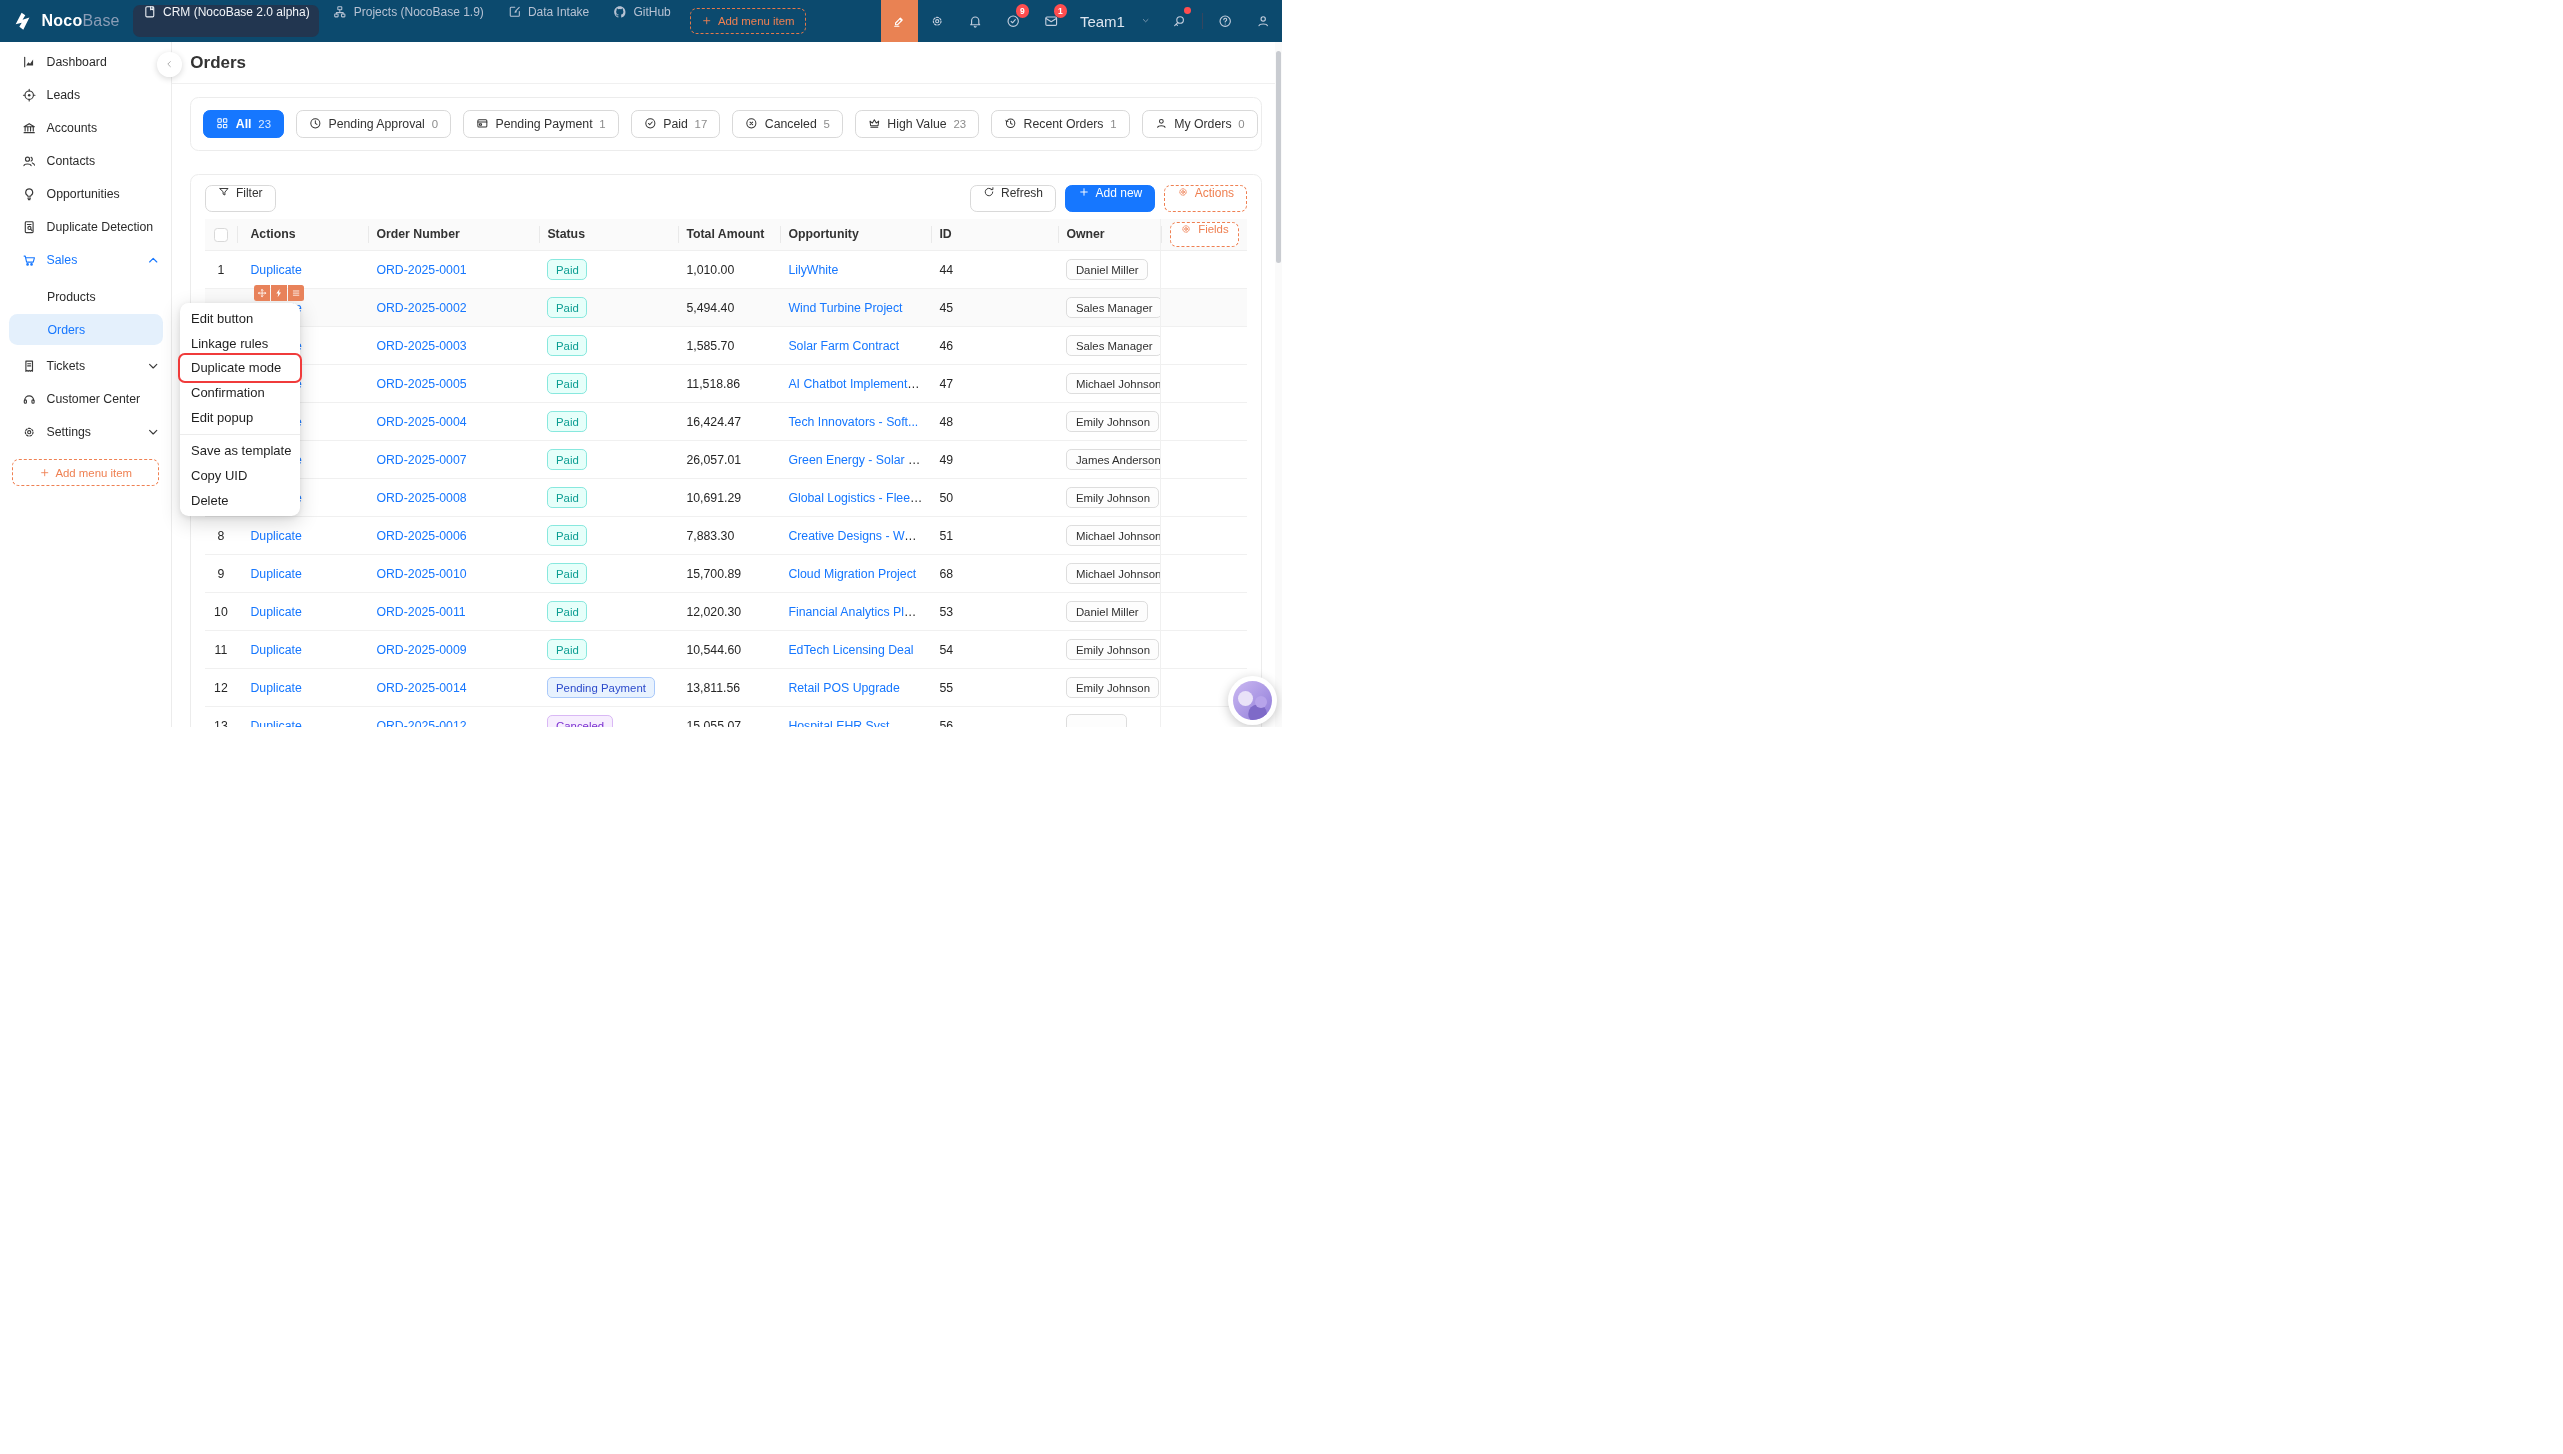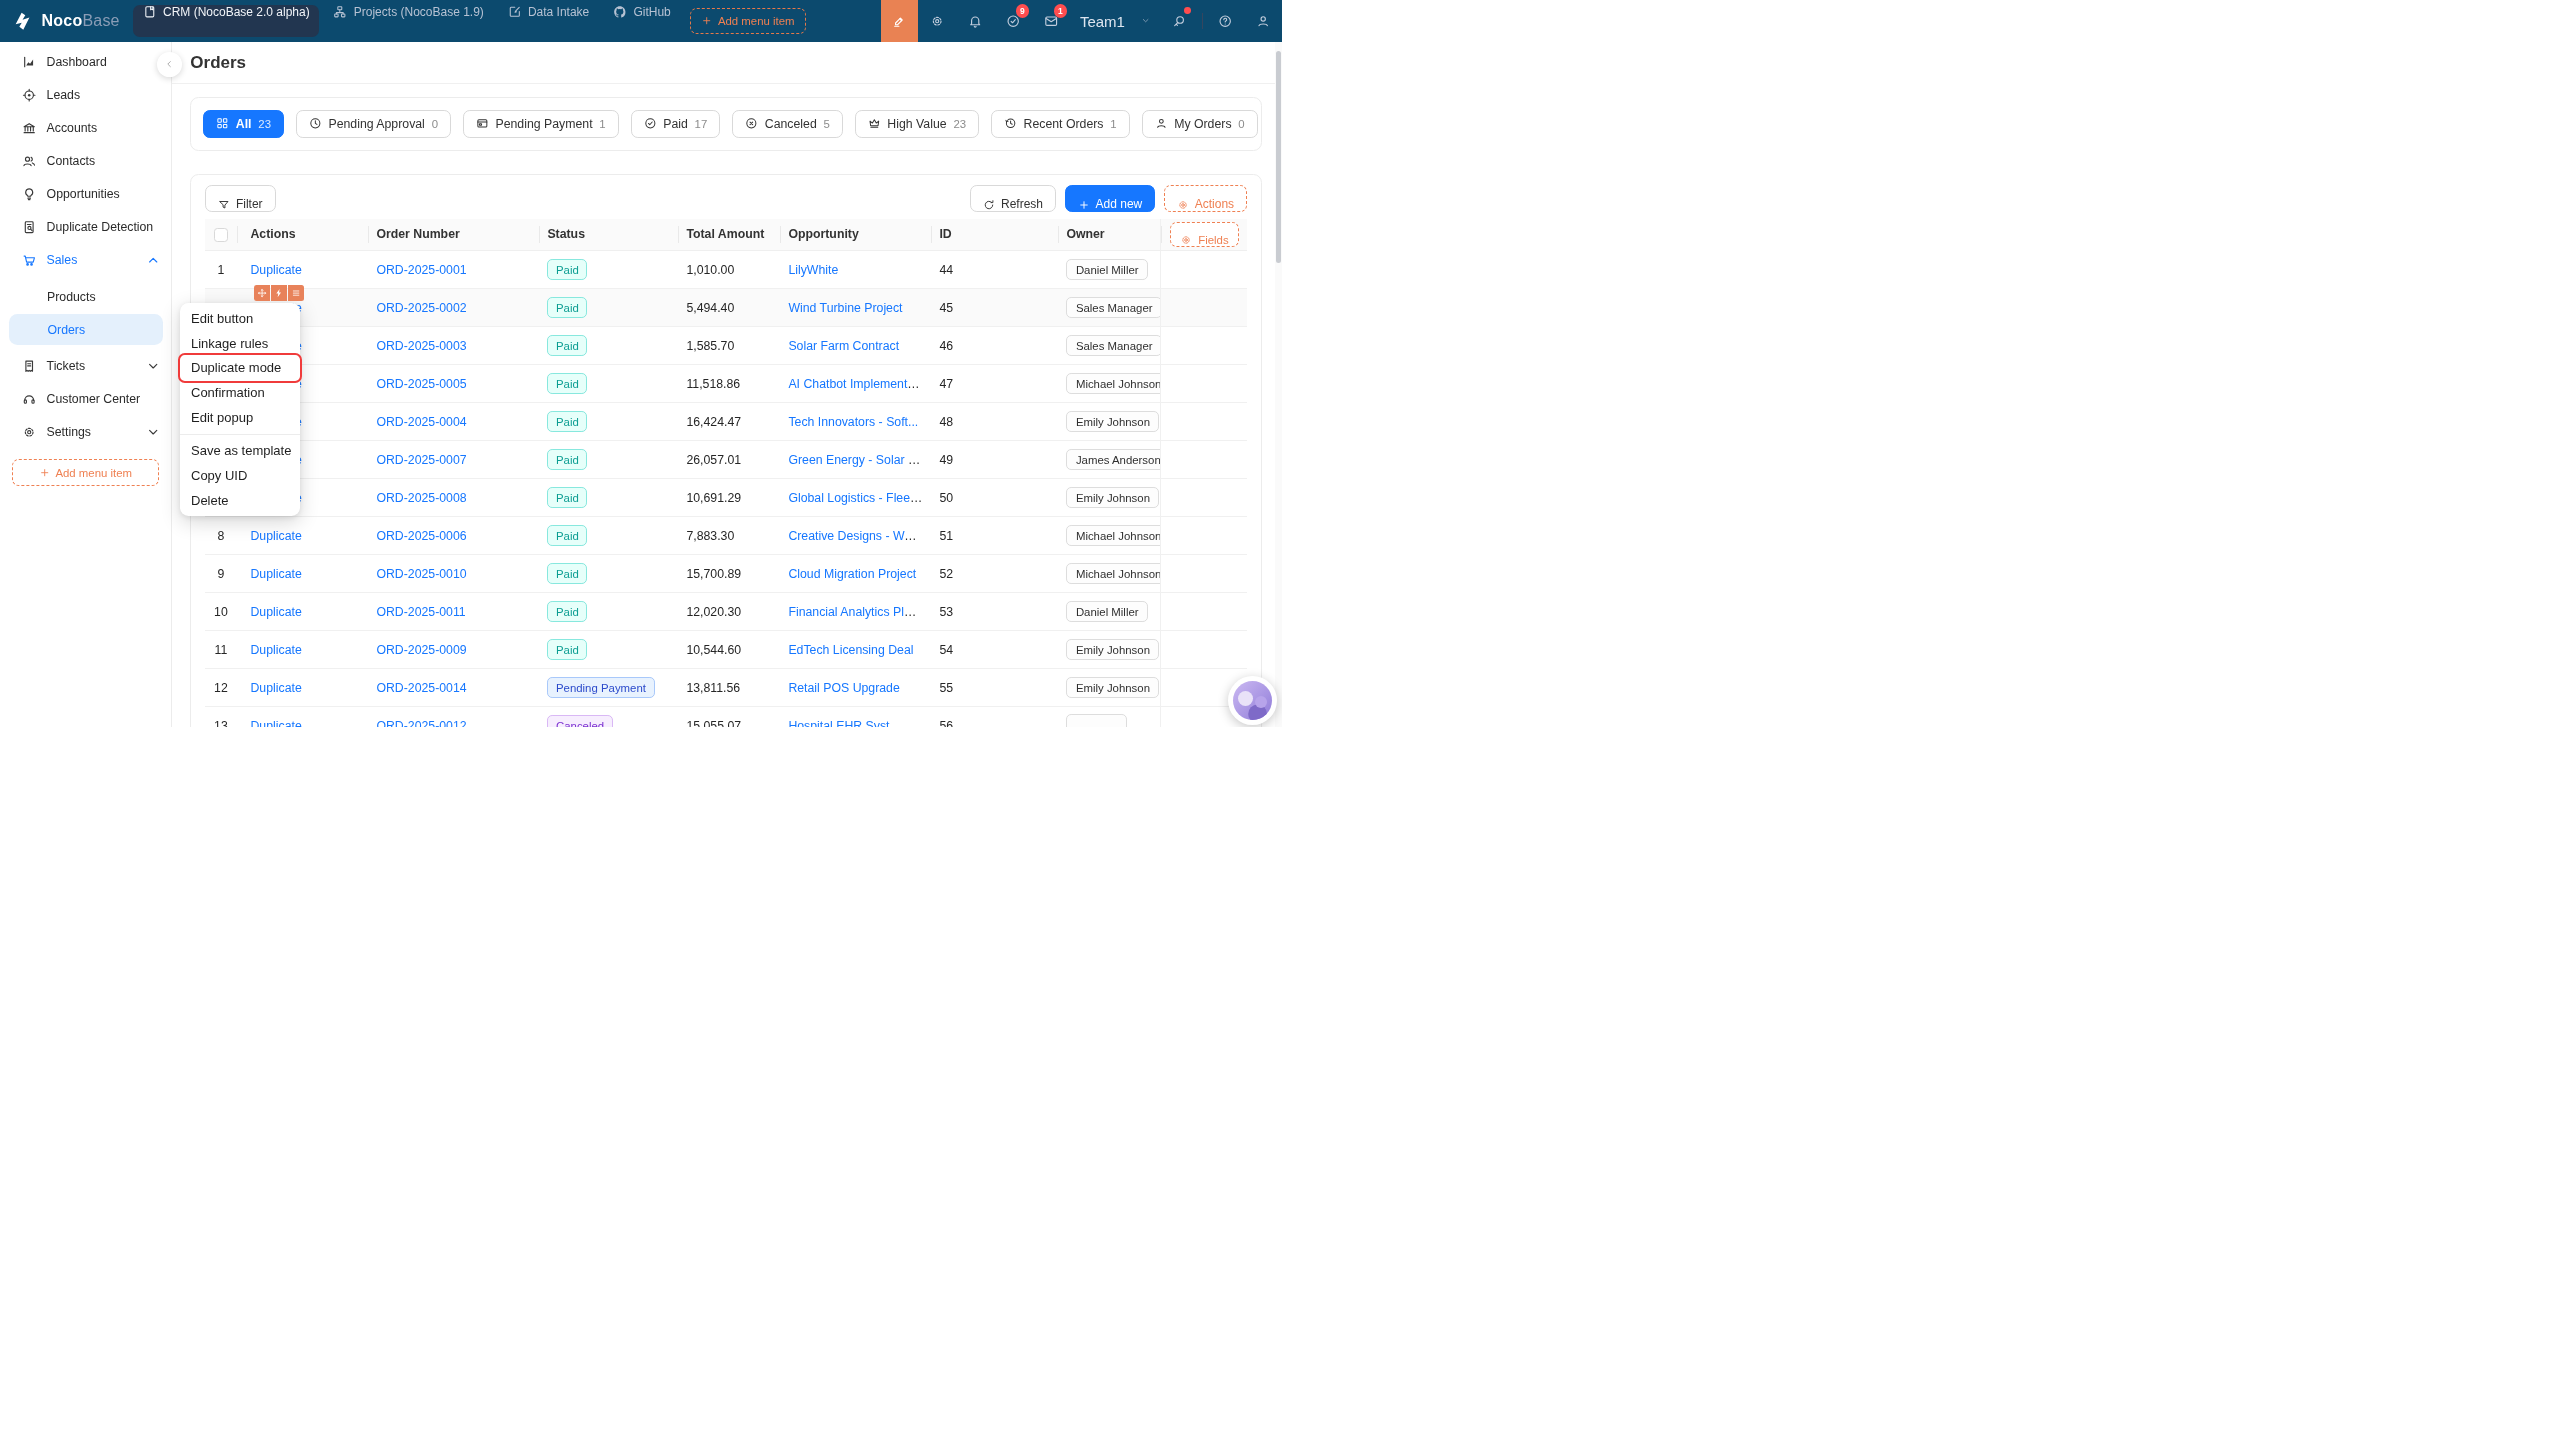--- a/index.html
+++ b/index.html
@@ -71,21 +71,21 @@
         border:0.8px solid #d9d9d9;border-radius:6.8px;font-size:12.3px;color:#333;
         background:#fff;cursor:pointer;white-space:nowrap}
   .pill .ic{font-size:12.7px}
   .pill .cnt{color:#8c8c8c;font-size:11.4px}
   .pill[data-state="active"]{background:#1677ff;border-color:#1677ff;color:#fff;font-weight:700}
   .pill[data-state="active"] .cnt{color:rgba(255,255,255,.85);font-weight:400}
 
   .table-card{margin:23px 20.3px 0;border:0.8px solid #ececec;border-radius:8.5px;
               padding:10.2px 13.6px 0;height:763px}
   .toolbar{display:flex;align-items:center}
-  .btn{display:flex;align-items:flex-end;gap:6px;height:27px;padding:0 12px;
+  .btn{display:flex;align-items:flex-start;gap:6px;height:27px;padding:0 12px;
        border:0.8px solid #d9d9d9;border-radius:6.8px;font-size:12px;color:#333;
        background:#fff;cursor:pointer;white-space:nowrap}
   .btn .ic{font-size:12px}
   .btn-primary{background:#1677ff;border-color:#1677ff;color:#fff}
   .btn-dashed{border:1.3px dashed #ef8052;color:#ef8052}
   .toolbar-right{margin-left:auto;display:flex;gap:8.5px}
 
   table.tbl{margin-top:6.8px;width:100%;border-collapse:collapse;table-layout:fixed}
   .tbl thead th{height:32px;background:#fafafa;font-size:12.3px;font-weight:700;color:#333;
         text-align:left;padding:0 8.5px;position:relative;border-bottom:0.8px solid #efefef;
@@ -741,21 +741,21 @@
             <td class="c-fields"></td>
           </tr>
 
           <tr>
             <td class="c-num">9</td>
             <td class="c-act"><a class="lnk">Duplicate</a></td>
             <td><a class="lnk">ORD-2025-0010</a></td>
             <td><span class="tag" data-k="cyan">Paid</span></td>
             <td>15,700.89</td>
             <td><a class="lnk">Cloud Migration Project</a></td>
-            <td>52</td>
+            <td>68</td>
             <td><span class="owner-tag">Michael Johnson</span></td>
             <td class="c-fields"></td>
           </tr>
 
           <tr>
             <td class="c-num">10</td>
             <td class="c-act"><a class="lnk">Duplicate</a></td>
             <td><a class="lnk">ORD-2025-0011</a></td>
             <td><span class="tag" data-k="cyan">Paid</span></td>
             <td>12,020.30</td>

